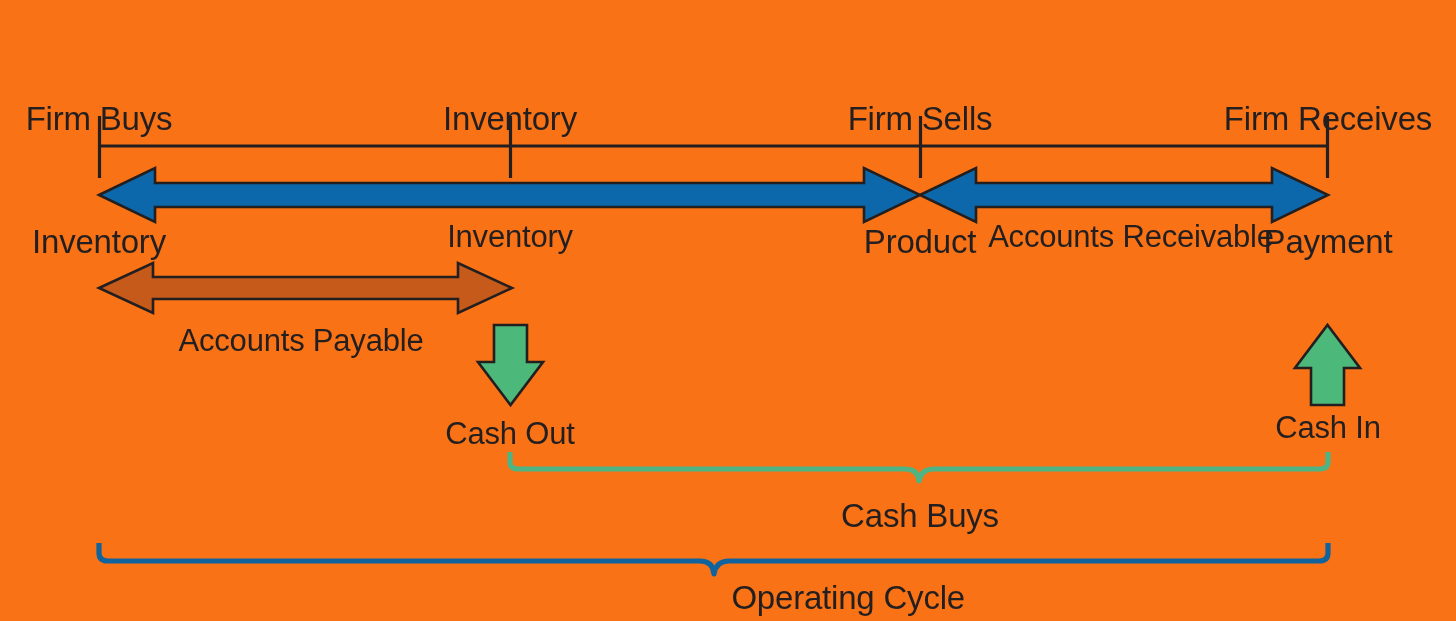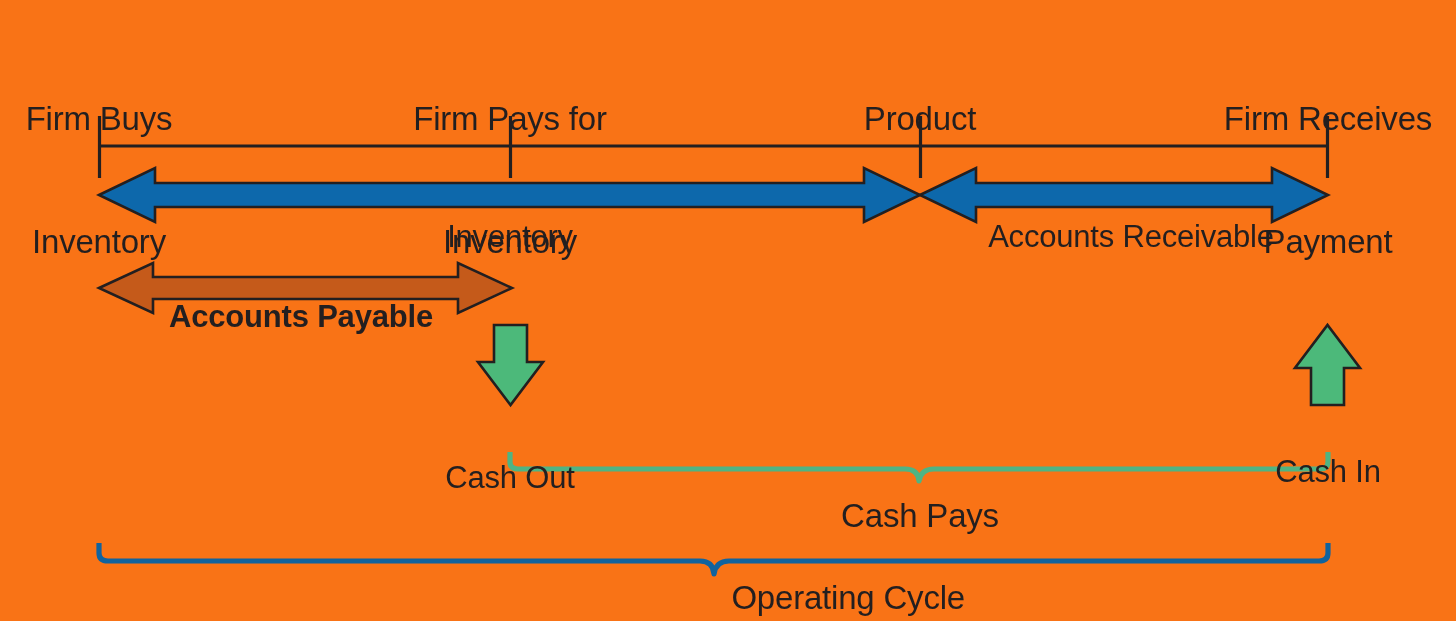--- a/index.html
+++ b/index.html
@@ -44,21 +44,20 @@
     font-size: 31px;
     transform: translate(-50%, -50%);
   }
   .cycle-label {
     font-size: 33px;
     transform: translate(-50%, -50%);
   }
   .cash-label {
     font-size: 31px;
     transform: translate(-50%, -50%);
-    margin-top: 44px;
   }
 </style>
 </head>
 <body>
 
 <div id="diagram-root">
 
   <svg id="diagram-svg" viewBox="0 0 1456 621" xmlns="http://www.w3.org/2000/svg">
 
     <g>
@@ -114,40 +113,40 @@
     </g>
 
   </svg>
 
   <div class="lbl milestone-label" style="left:99px; top:16px; width:300px;">
     <div>Firm Buys</div>
     <div>Inventory</div>
   </div>
 
   <div class="lbl milestone-label" style="left:510px; top:16px; width:320px;">
-    <div>Firm Pays for</div>
     <div>Inventory</div>
   </div>
 
   <div class="lbl milestone-label" style="left:920px; top:16px; width:300px;">
+    <div>Firm Sells</div>
     <div>Product</div>
   </div>
 
   <div class="lbl milestone-label" style="left:1328px; top:16px; width:340px;">
     <div>Firm Receives</div>
     <div>Payment</div>
   </div>
 
   <div class="lbl flow-label" style="left:510px; top:236px; width:360px;">Inventory</div>
 
   <div class="lbl flow-label" style="left:1131px; top:236px; width:420px;text-align:center;">Accounts Receivable</div>
 
-  <div class="lbl flow-label" style="left:301px; top:316px; width:400px;font-weight:bold;">Accounts Payable</div>
+  <div class="lbl flow-label" style="left:301px; top:340px; width:400px;">Accounts Payable</div>
 
   <div class="lbl cash-label" style="left:510px; top:433px; width:300px;">Cash Out</div>
 
   <div class="lbl cash-label" style="left:1328px; top:427px; width:240px;">Cash In</div>
 
-  <div class="lbl cycle-label" style="left:920px; top:515px; width:400px;">Cash Pays</div>
+  <div class="lbl cycle-label" style="left:920px; top:515px; width:400px;">Cash Buys</div>
 
   <div class="lbl cycle-label" style="left:715px; top:597px; width:500px;text-align:right;">Operating Cycle</div>
 
 </div>
 
 </body></html>

